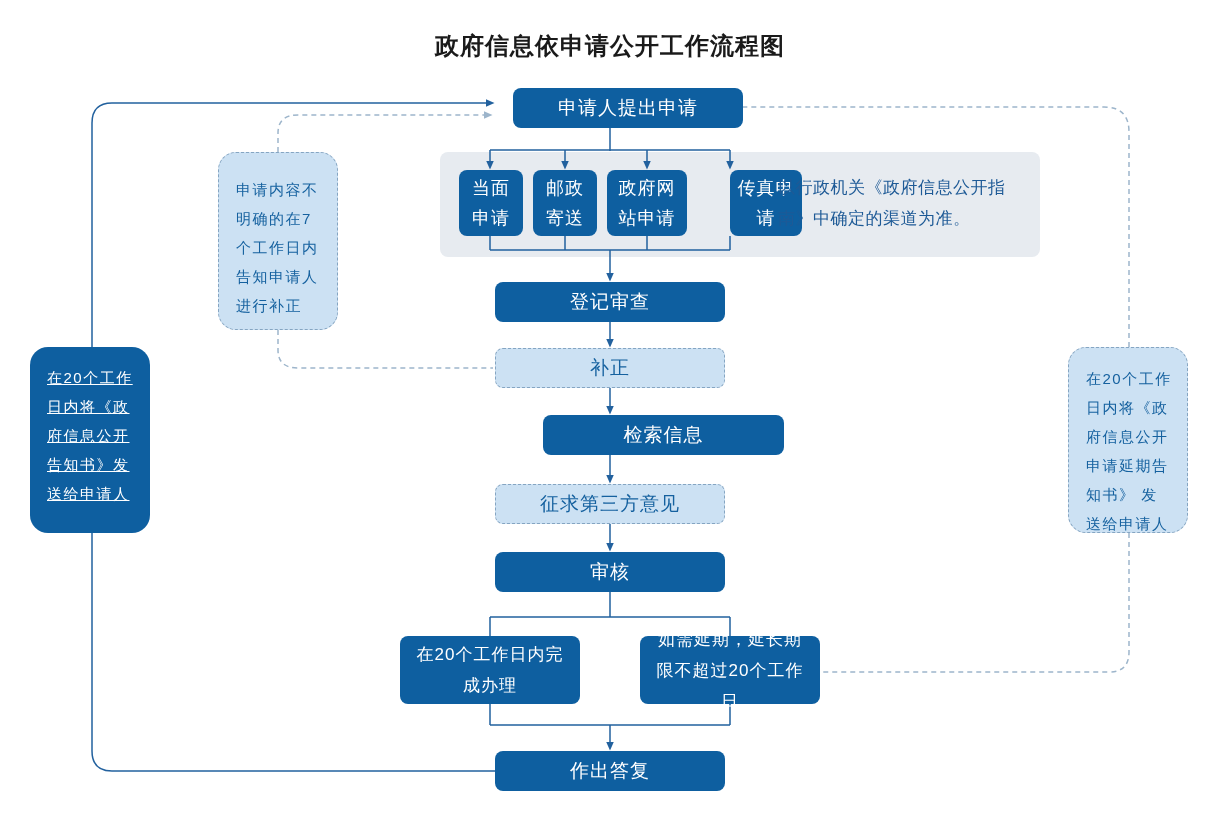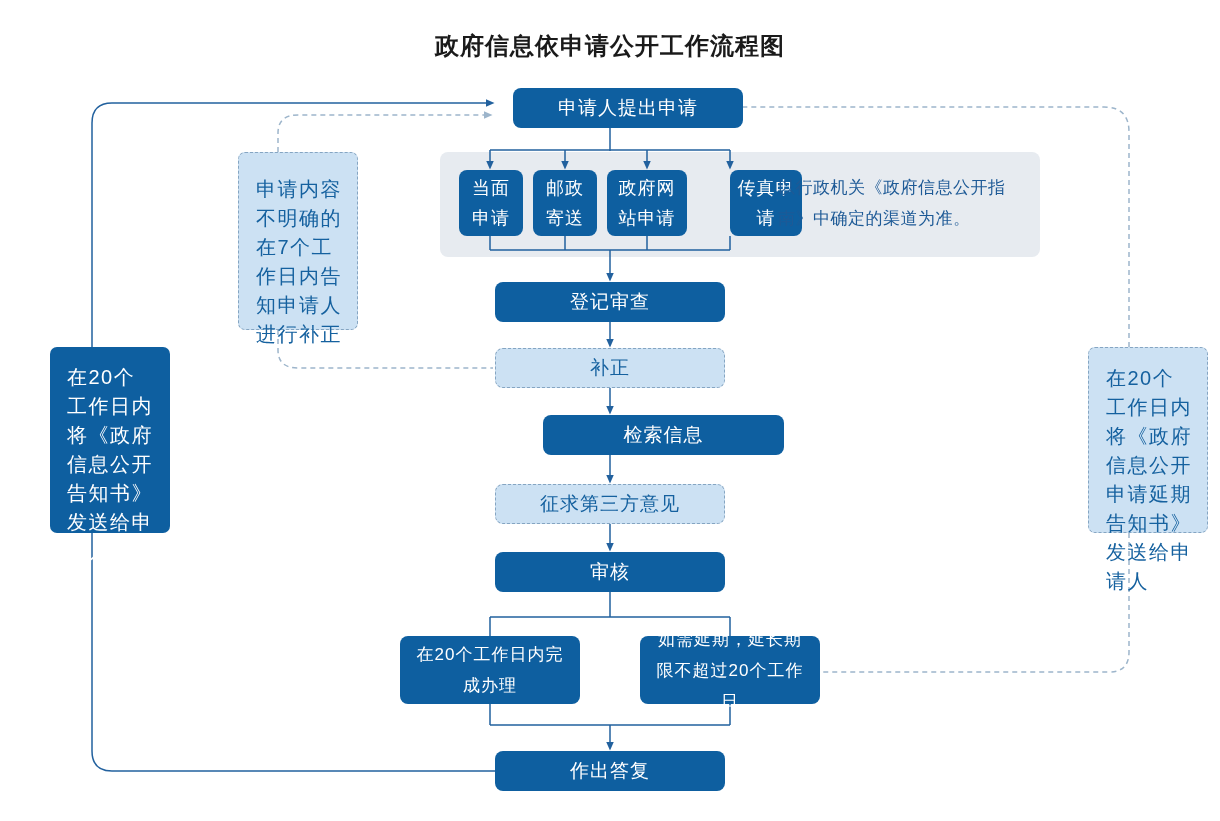--- a/index.html
+++ b/index.html
@@ -24,24 +24,24 @@
     background:#cce1f3;border:1.5px dashed #85a5c2;color:#15619f;
     font-size:19px;letter-spacing:1px;
   }
   .box-sm{font-size:18px;line-height:30px;padding:0 4px;}
   .box-outcome{font-size:17px;line-height:31px;padding:0 14px;}
   .note{
     position:absolute;z-index:3;color:#1e5a96;font-size:17px;line-height:31px;
     letter-spacing:0.5px;
   }
   .annot{
-    position:absolute;z-index:3;border-radius:7px;box-sizing:border-box;
-    font-size:20px;line-height:29px;letter-spacing:1.5px;padding:16px 15px 0 17px;margin-left:20px;
+    position:absolute;z-index:3;border-radius:18px;box-sizing:border-box;
+    font-size:15px;line-height:29px;letter-spacing:1.5px;padding:16px 15px 0 17px;
   }
-  .annot-dark{background:#0e5fa0;color:#ffffff;}
+  .annot-dark{background:#0e5fa0;color:#ffffff;text-decoration:underline;}
   .annot-light{background:#cce1f3;border:1.5px dashed #85a5c2;color:#15619f;}
 </style>
 </head>
 <body>
 
 <div class="canvas">
 
   <div class="title">政府信息依申请公开工作流程图</div>
 
   <svg class="connectors" width="1220" height="821" viewBox="0 0 1220 821">

